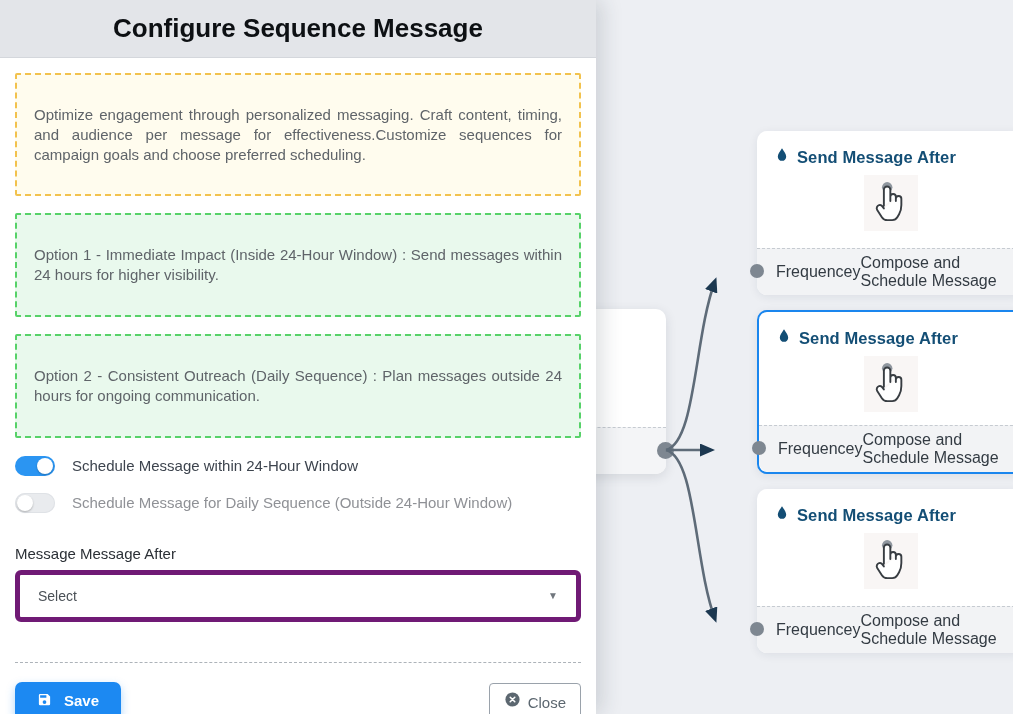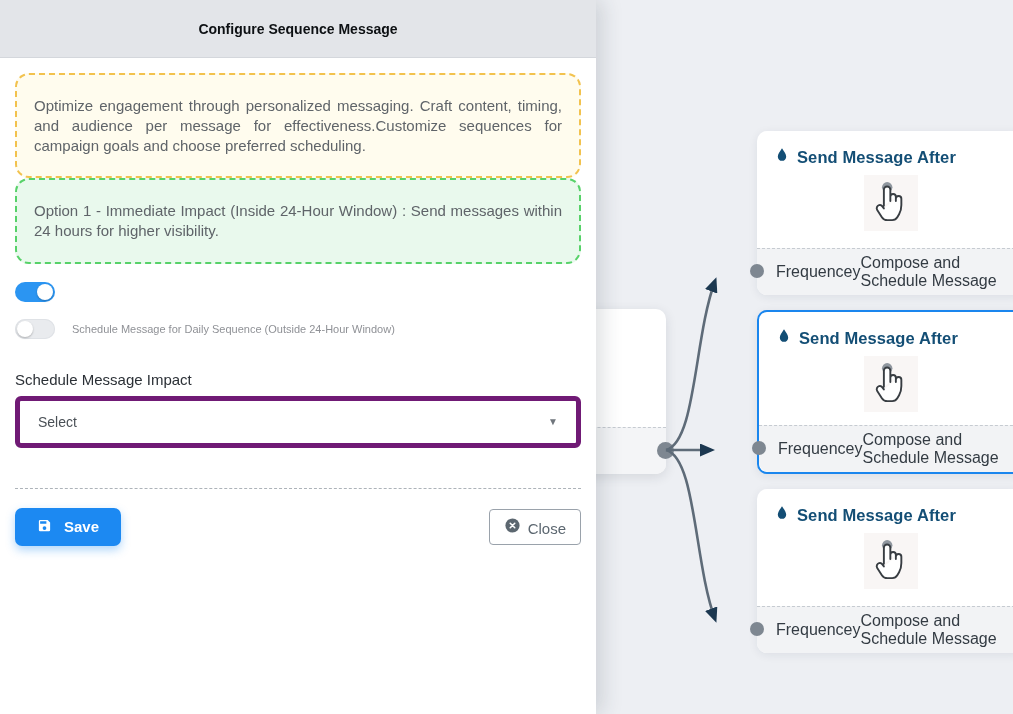--- a/index.html
+++ b/index.html
@@ -28,37 +28,37 @@
   .partial-node .node-foot{background:#f4f5f7;}
   .handle-src{position:absolute;right:-8px;bottom:15px;width:17px;height:17px;
               border-radius:50%;background:#7e8791;}
   .edges{position:absolute;inset:0;z-index:6;pointer-events:none;}
 
   
   .modal{position:absolute;left:0;top:0;width:596px;height:714px;background:#fff;z-index:30;
          box-shadow:6px 0 20px rgba(40,50,60,.16);}
   .modal-header{height:57px;background:#e3e5e9;border-bottom:1px solid #d4d7dc;
                 display:flex;align-items:center;justify-content:center;}
-  .modal-title{font-size:14px;font-weight:700;color:#0d1013;}
+  .modal-title{font-size:26px;font-weight:700;color:#0d1013;}
   .modal-body{padding:0 15px;}
-  .note{border-radius:14px;padding:21px 17px;font-size:15px;line-height:1.32;
+  .note{border-radius:2px;padding:30px 17px;font-size:15px;line-height:1.32;
         color:#5f6469;text-align:justify;}
   .note-yellow{margin-top:15px;background:#fffcee;border:2px dashed #f2c24e;}
-  .note-green{background:#e9f9ed;border:2px dashed #57d269;}
+  .note-green{margin-top:17px;background:#e9f9ed;border:2px dashed #57d269;}
   .toggle-row{display:flex;align-items:center;gap:17px;margin-top:18px;}
   .toggle-row + .toggle-row{margin-top:17px;}
   .switch{position:relative;width:40px;height:20px;border-radius:10px;flex:0 0 auto;cursor:pointer;}
   .switch.on{background:#2b95f2;}
   .switch.off{background:#e9ebee;box-shadow:inset 0 0 0 1px #dfe2e6;}
   .knob{position:absolute;top:2px;width:16px;height:16px;border-radius:50%;background:#fff;
         box-shadow:0 1px 2px rgba(0,0,0,.25);}
   .switch.on .knob{right:2px;}
   .switch.off .knob{left:2px;}
   .toggle-label-on{font-size:15px;color:#3d444e;}
-  .toggle-label-off{font-size:11px;color:#8f9196;}
+  .toggle-label-off{font-size:15px;color:#8f9196;}
   .field-label{margin-top:32px;font-size:15px;color:#2b3036;}
   .select{margin-top:8px;height:42px;border:5px solid #701a75;border-radius:6px;background:#fff;
           display:flex;align-items:center;justify-content:space-between;
           padding:0 18px;cursor:pointer;}
   .select-value{font-size:14px;color:#4a5056;}
   .caret{font-size:10px;color:#70767d;}
   .divider{border:none;border-top:1px dashed #adb3b9;margin:40px 0 0 0;}
   .btn-row{display:flex;align-items:center;justify-content:space-between;margin-top:19px;padding:0 0;}
   .btn-save{display:flex;align-items:center;gap:12px;background:#1c89f2;color:#fff;border:none;
             border-radius:7px;padding:10px 22px;font-size:15px;font-weight:700;cursor:pointer;
@@ -167,35 +167,37 @@
   </div>
 
   <div class="modal">
     <div class="modal-header">
       <span class="modal-title">Configure Sequence Message</span>
     </div>
 
     <div class="modal-body">
       <div class="note note-yellow">Optimize engagement through personalized messaging. Craft content, timing, and audience per message for effectiveness.Customize sequences for campaign goals and choose preferred scheduling.</div>
       <div class="note note-green">Option 1 - Immediate Impact (Inside 24-Hour Window) : Send messages within 24 hours for higher visibility.</div>
+      <div class="note note-green">Option 2 - Consistent Outreach (Daily Sequence) : Plan messages outside 24 hours for ongoing communication.</div>
 
       <div class="toggle-row">
         <span class="switch on">
           <span class="knob"></span>
         </span>
+        <span class="toggle-label-on">Schedule Message within 24-Hour Window</span>
       </div>
 
       <div class="toggle-row">
         <span class="switch off">
           <span class="knob"></span>
         </span>
         <span class="toggle-label-off">Schedule Message for Daily Sequence (Outside 24-Hour Window)</span>
       </div>
 
-      <div class="field-label">Schedule Message Impact</div>
+      <div class="field-label">Message Message After</div>
 
       <div class="select">
         <span class="select-value">Select</span>
         <span class="caret">▼</span>
       </div>
 
       <hr class="divider">
 
       <div class="btn-row">
         <button class="btn-save">

